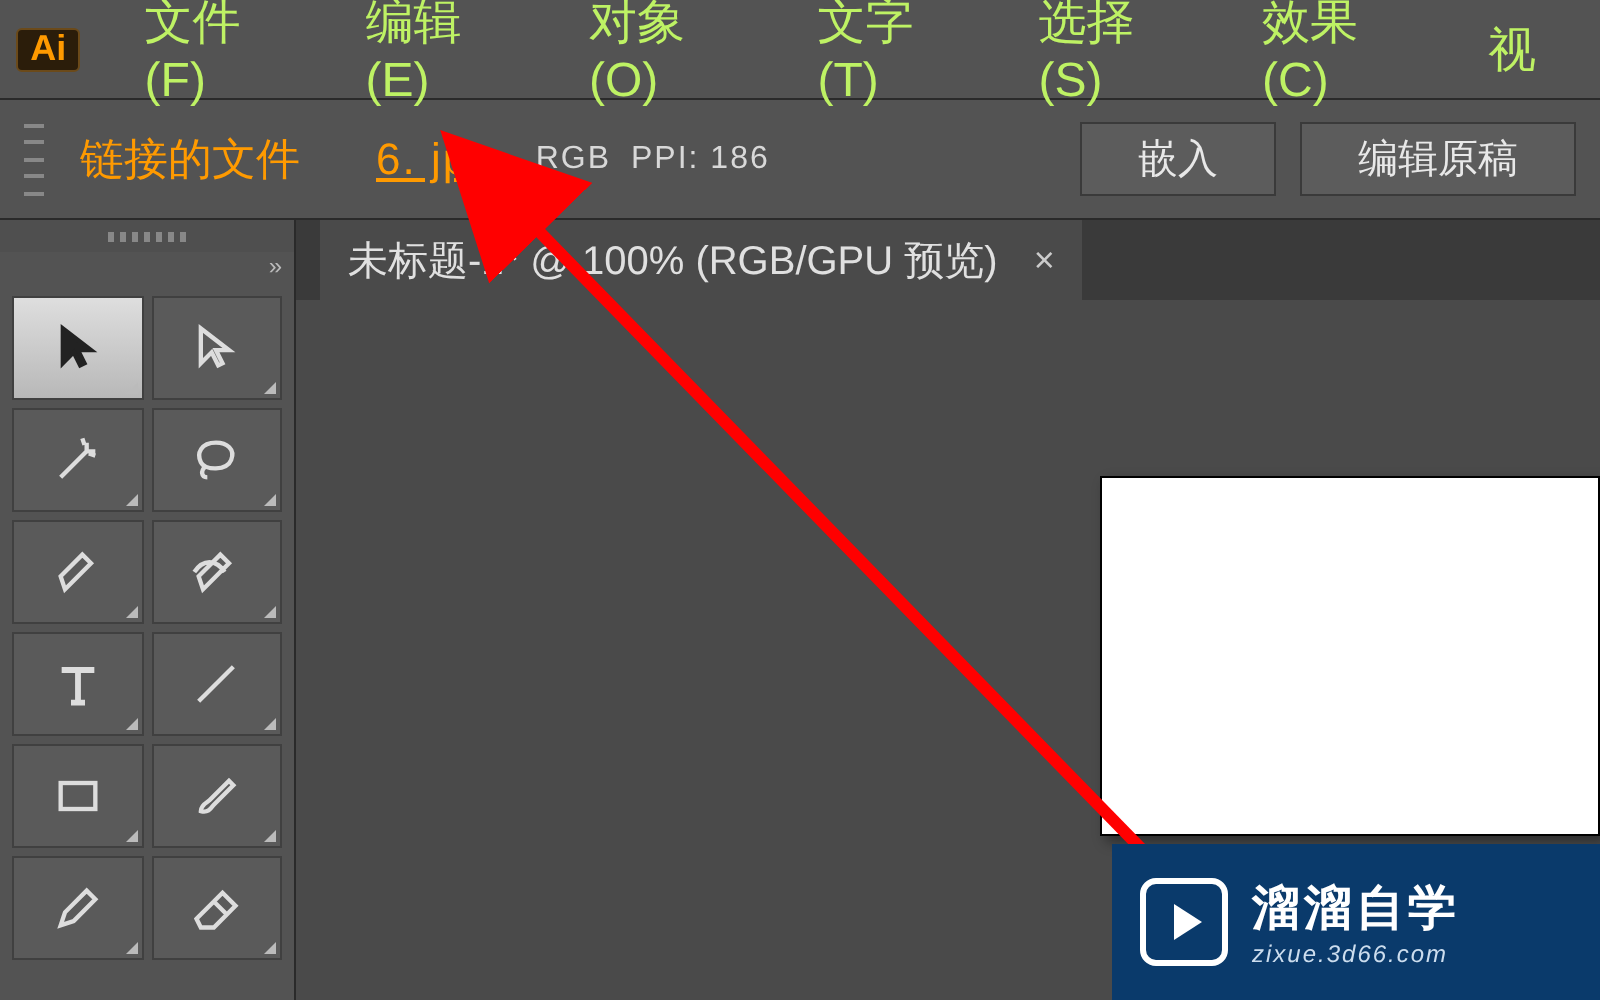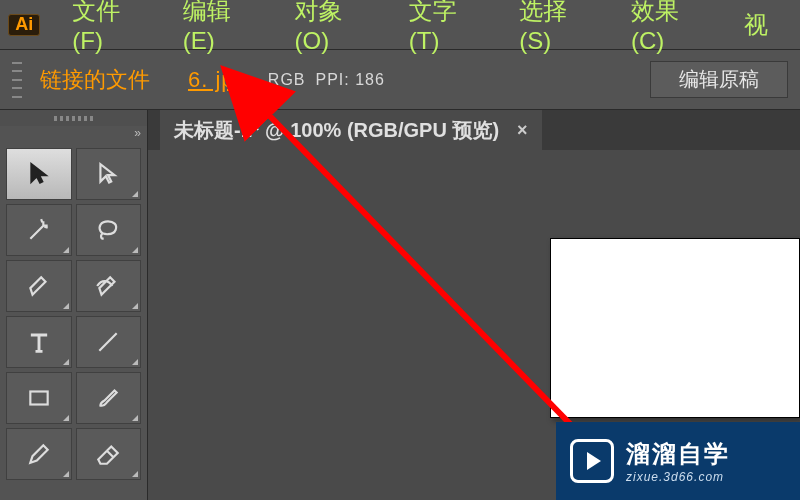--- a/index.html
+++ b/index.html
@@ -147,21 +147,20 @@
     .canvas-area {
       flex: 1;
       background: #4a4a4a;
       position: relative;
     }
     .tabstrip {
       height: 40px;
       background: #5eead4;
       display: flex;
       align-items: stretch;
-      font-weight: bold;
     }
     .tabspacer { width: 12px; background: #3a3a3a; }
     .doc-tab {
       background: #4a4a4a;
       color: #e0e0e0;
       font-size: 20px;
       padding: 8px 14px;
       display: flex;
       align-items: center;
       border-right: 1px solid #3a3a3a;
@@ -235,20 +234,21 @@
       <span></span>
       <span></span>
       <span></span>
       <span></span>
     </div>
   <div class="linked-file">链接的文件</div>
   <div class="filename">6. jpg</div>
   <div class="colormode">RGB</div>
   <div class="ppi">PPI: 186</div>
   <div style="flex:1"></div>
+  <button class="btn">嵌入</button>
   <button class="btn">编辑原稿</button>
 </div>
 
 <div class="workspace">
 
   <div class="tool-panel-wrap">
     <div class="tool-drag">
         <div class="dots"></div>
       </div>
     <div class="tool-tabbar">

